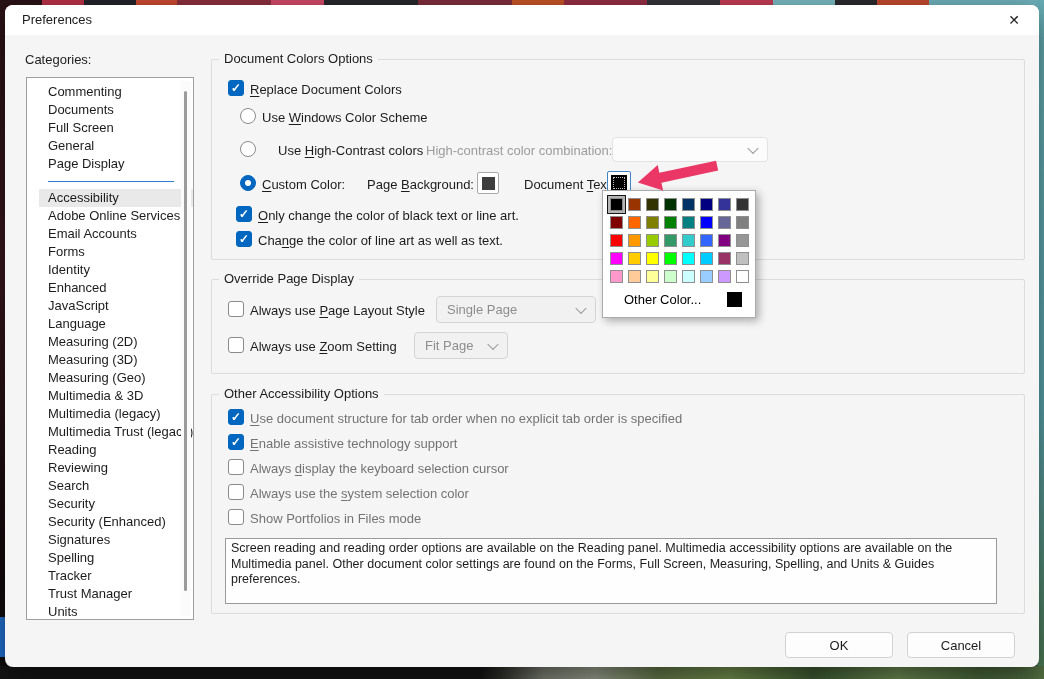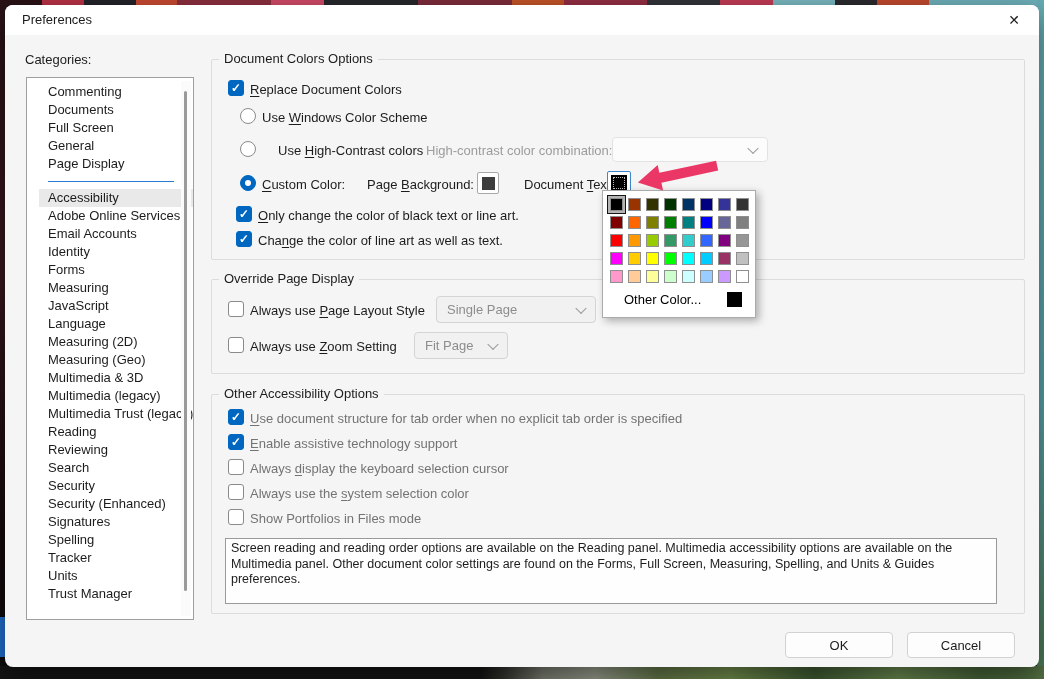--- a/index.html
+++ b/index.html
@@ -86,40 +86,41 @@
       <div id="catItems">
           <div class="cat-item">Commenting</div>
           <div class="cat-item">Documents</div>
           <div class="cat-item">Full Screen</div>
           <div class="cat-item">General</div>
           <div class="cat-item">Page Display</div>
           <div class="cat-divider"></div>
           <div class="cat-item selected">Accessibility</div>
           <div class="cat-item">Adobe Online Services</div>
           <div class="cat-item">Email Accounts</div>
+          <div class="cat-item">Forms</div>
           <div class="cat-item">Identity</div>
-          <div class="cat-item">Forms</div>
-          <div class="cat-item">Measuring</div>
+          <div class="cat-item">Enhanced</div>
           <div class="cat-item">JavaScript</div>
           <div class="cat-item">Language</div>
           <div class="cat-item">Measuring (2D)</div>
+          <div class="cat-item">Measuring (3D)</div>
           <div class="cat-item">Measuring (Geo)</div>
           <div class="cat-item">Multimedia &amp; 3D</div>
           <div class="cat-item">Multimedia (legacy)</div>
           <div class="cat-item">Multimedia Trust (legacy)</div>
           <div class="cat-item">Reading</div>
           <div class="cat-item">Reviewing</div>
           <div class="cat-item">Search</div>
           <div class="cat-item">Security</div>
           <div class="cat-item">Security (Enhanced)</div>
           <div class="cat-item">Signatures</div>
           <div class="cat-item">Spelling</div>
           <div class="cat-item">Tracker</div>
+          <div class="cat-item">Trust Manager</div>
           <div class="cat-item">Units</div>
-          <div class="cat-item">Trust Manager</div>
         </div>
       <div class="scroll">
         <div class="thumb"></div>
       </div>
     </div>
 
     <div class="group" style="left:206px;top:54px;width:812px;height:199px;">
       <span class="gtitle">Document Colors Options</span>
     </div>
     <span class="cb on" style="left:223px;top:75px;"></span>

